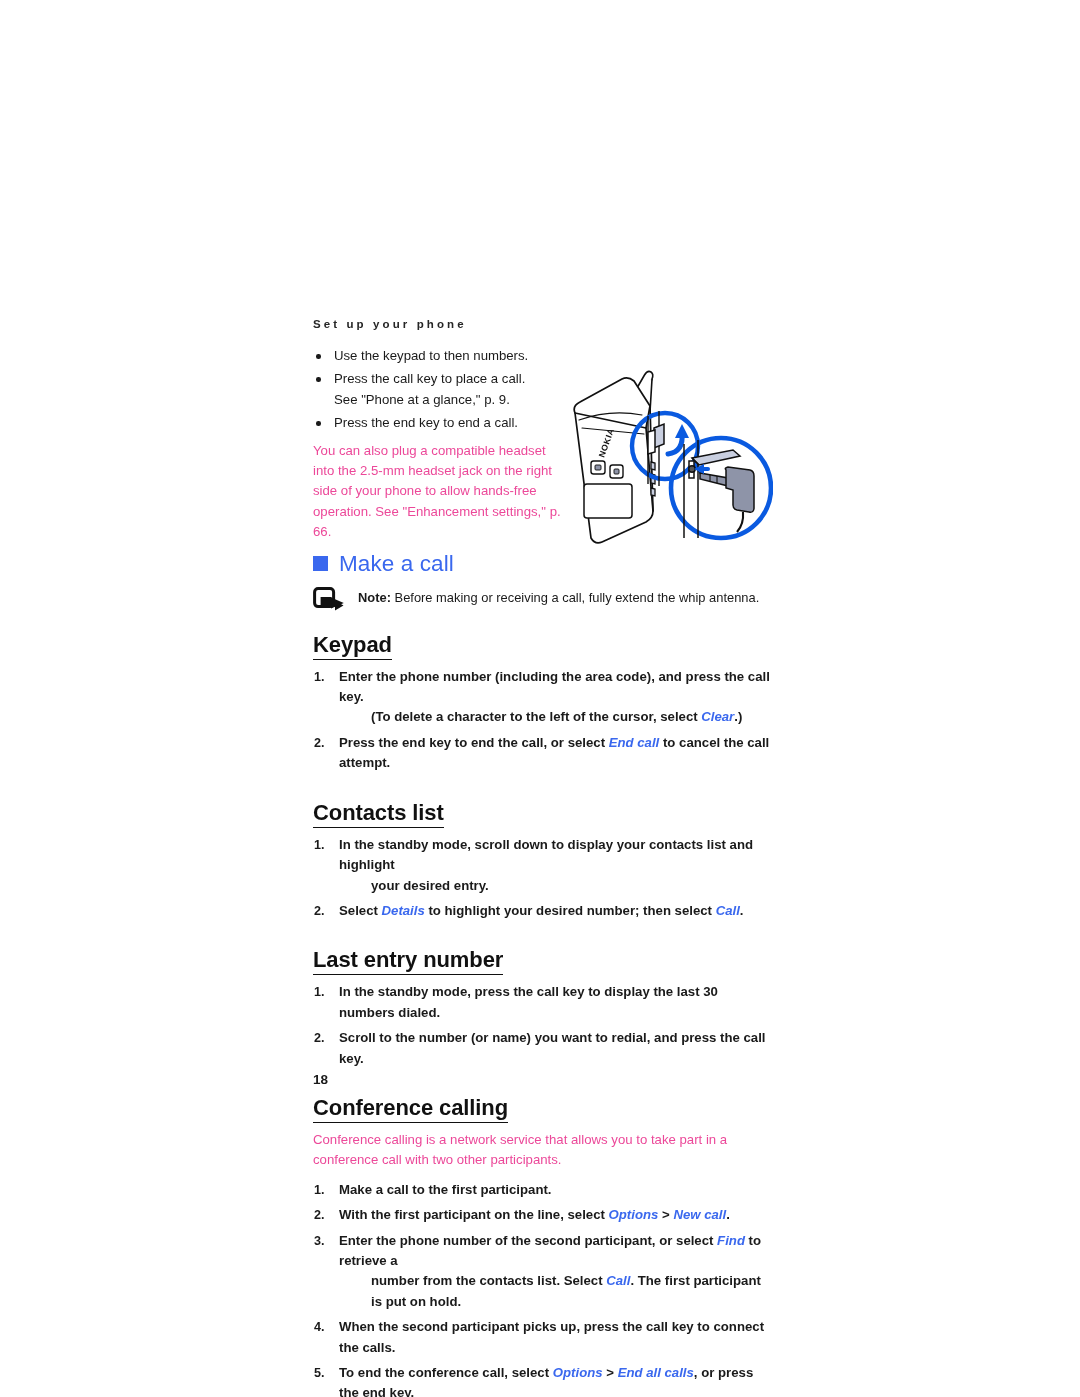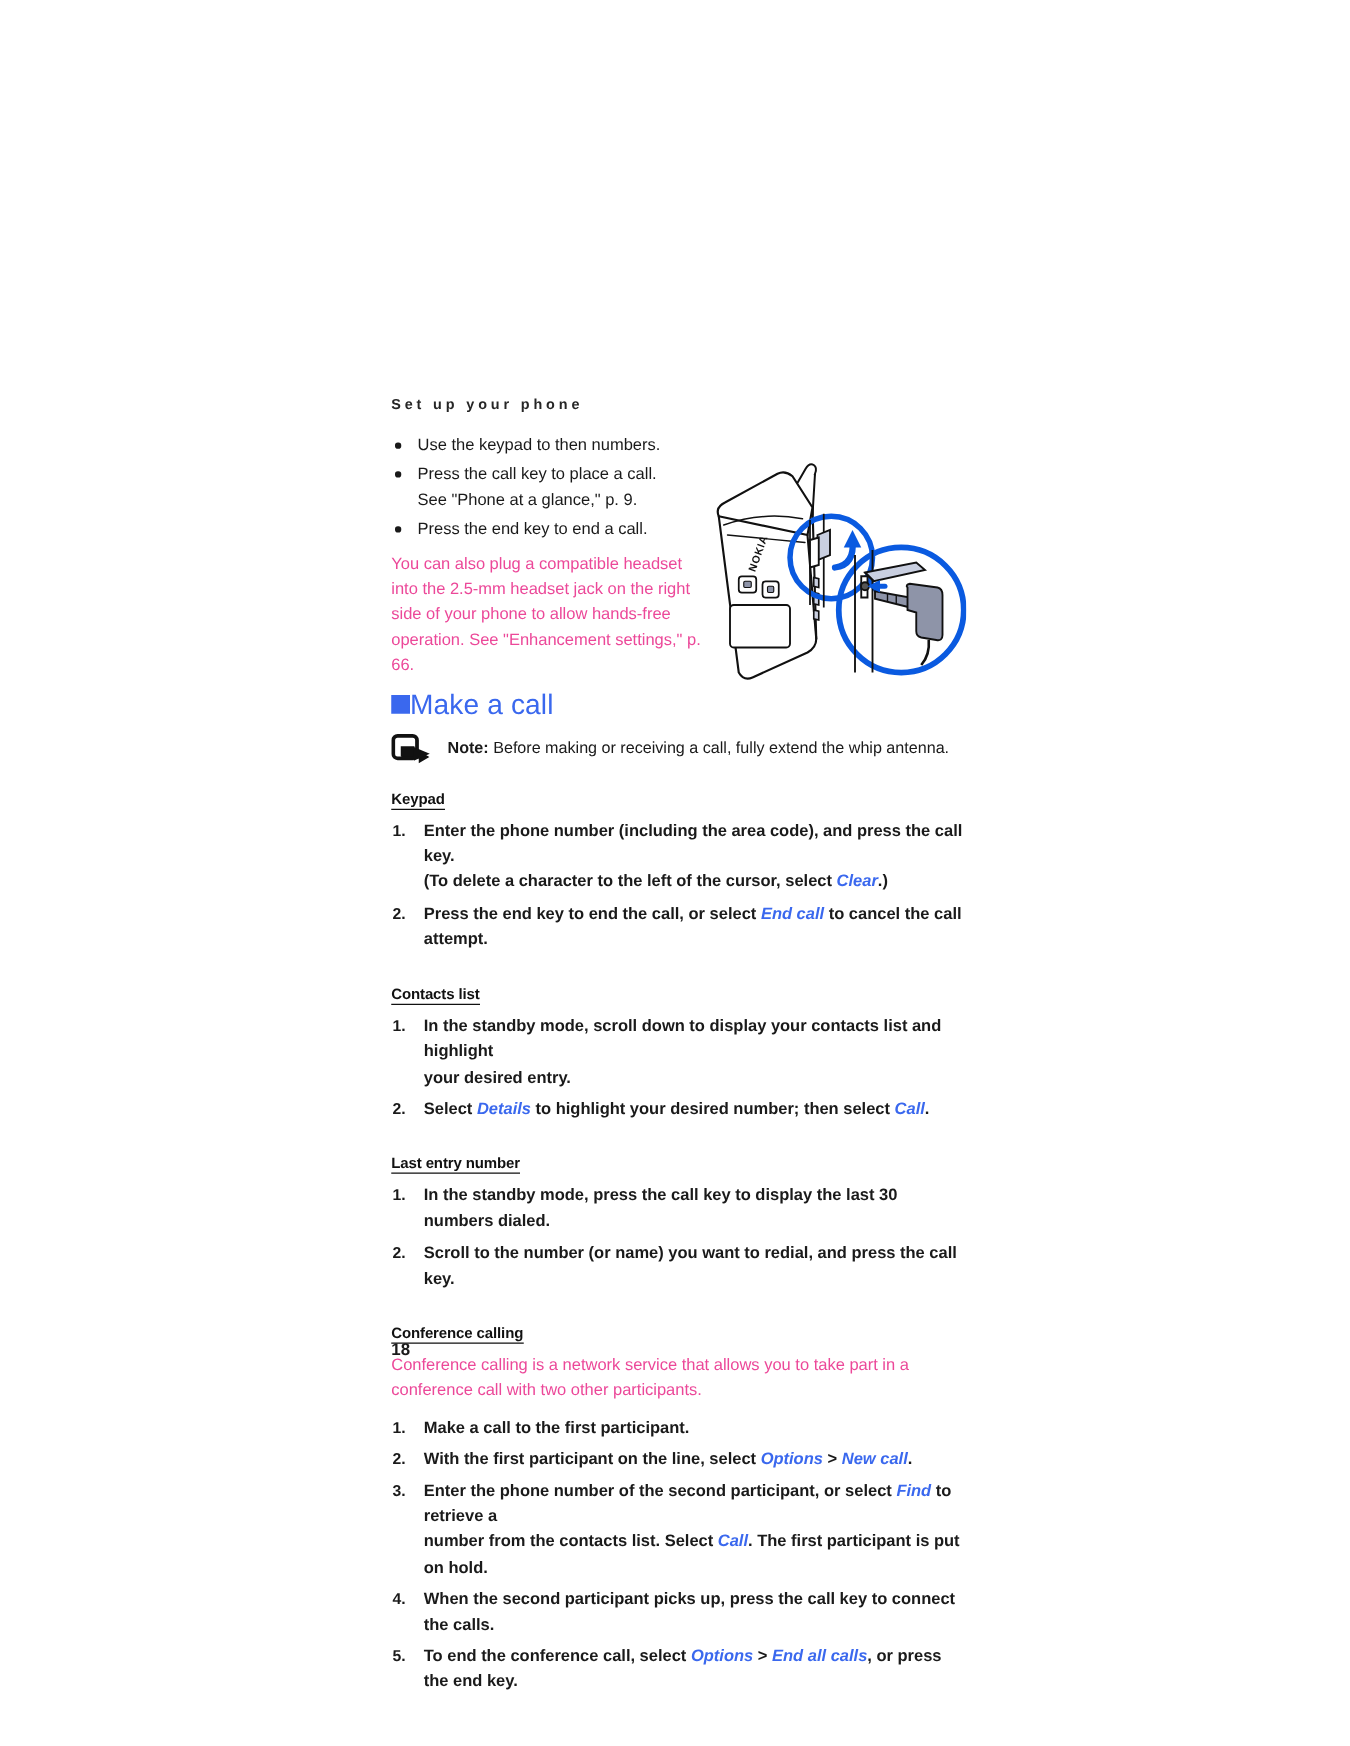--- a/index.html
+++ b/index.html
@@ -90,20 +90,21 @@
     top: 20px;
     width: 215px;
     height: 182px;
   }
   .illustration svg { display: block; }
 
   
   .chapter-head {
     display: flex;
     align-items: center;
+    gap: 11px;
     margin: 8px 0 0 0;
   }
   .chapter-square {
     width: 15px;
     height: 15px;
     background: #3a68ee;
     flex: 0 0 auto;
   }
   .chapter-title {
     font-size: 22.5px;
@@ -131,21 +132,21 @@
     font-size: 12.9px;
     line-height: 18px;
     color: #1a1a1a;
     padding-left: 12px;
     padding-top: 2px;
   }
   .note-text b { font-weight: 700; }
 
   
   h3.section-head {
-    font-size: 12px;
+    font-size: 22px;
     font-weight: 700;
     color: #111;
     margin: 21px 0 7px 0;
     padding-bottom: 1px;
     display: inline-block;
     border-bottom: 1.6px solid #111;
     letter-spacing: -0.1px;
   }
 
   
@@ -166,21 +167,21 @@
   }
   ol.steps li::before {
     counter-increment: stp;
     content: counter(stp) ".";
     position: absolute;
     left: 1px;
     top: 0;
     font-size: 12.6px;
     color: #1a1a1a;
   }
-  ol.steps li .subline { display: block; }
+  ol.steps li .subline { display: block; margin-left: 32px; }
 
   .term {
     font-style: italic;
     color: #3a68ee;
   }
 
   
   .folio {
     position: absolute;
     left: 313px;

